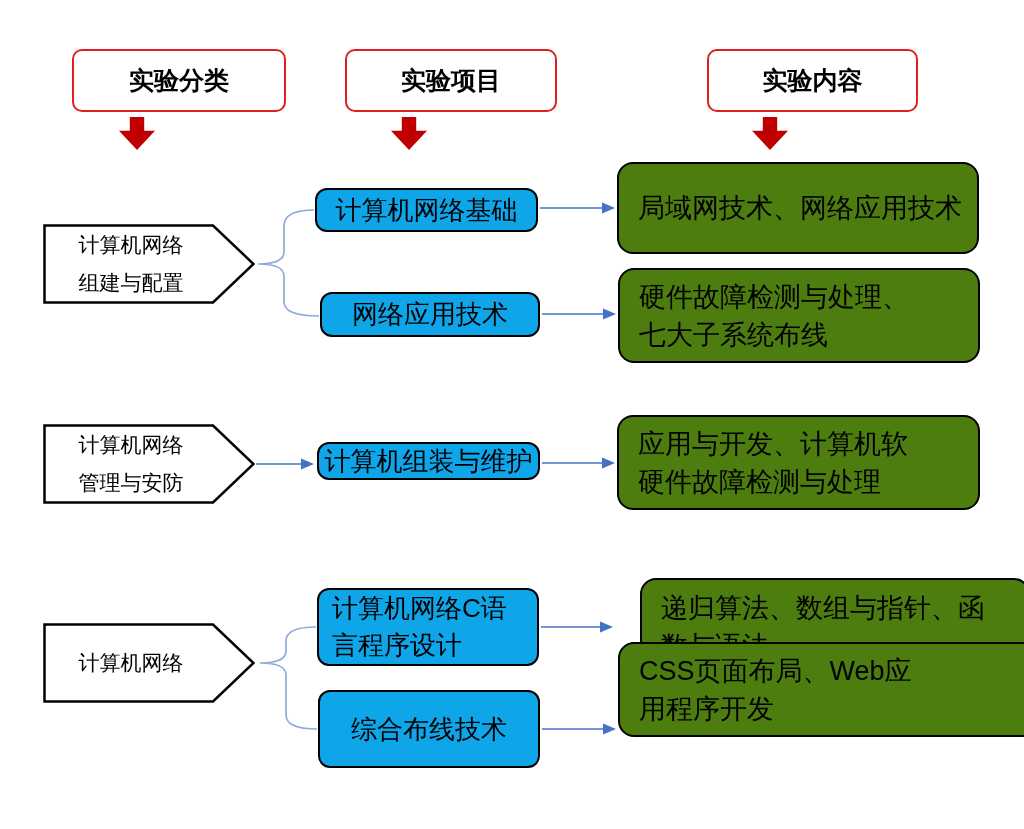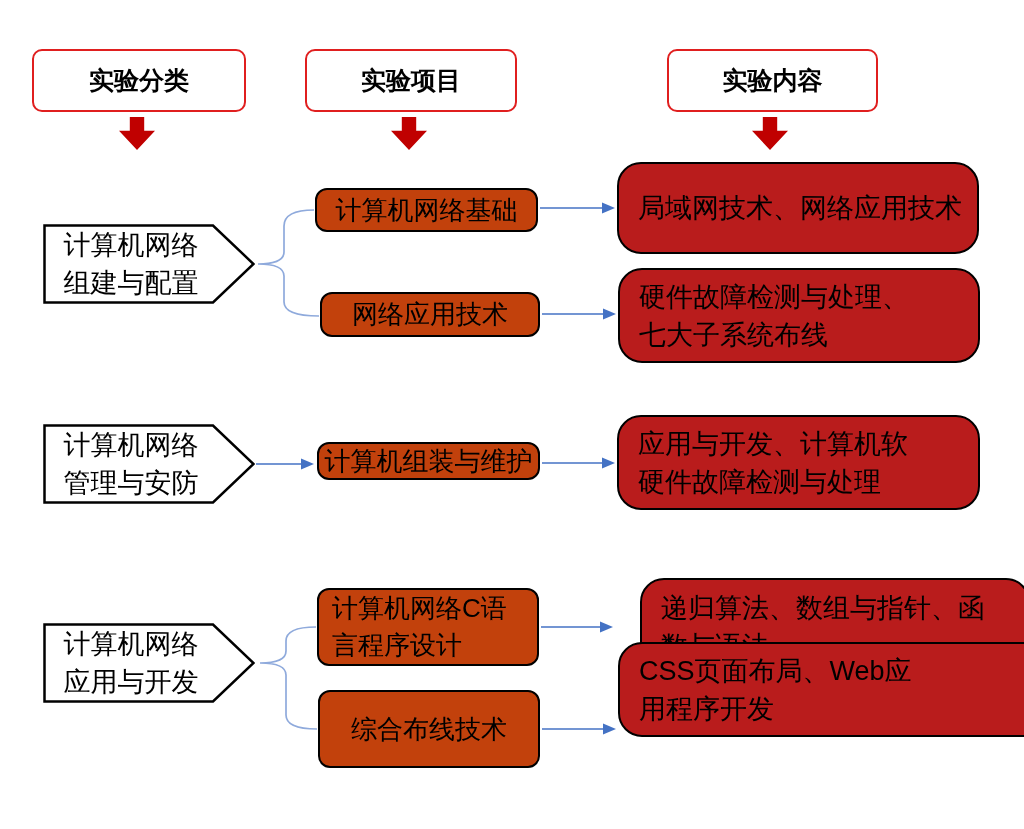--- a/index.html
+++ b/index.html
@@ -11,44 +11,44 @@
   }
   html,body{margin:0;padding:0;background:#ffffff;}
   .canvas{
     position:relative;width:1024px;height:829px;background:#ffffff;overflow:hidden;
     font-family:"Liberation Sans","DejaVu Sans",sans-serif;color:#000;
   }
   .layer{position:absolute;left:0;top:0;width:1024px;height:829px;pointer-events:none;}
   .hdr{
     position:absolute;border:2.5px solid var(--header_border);border-radius:10px;
     background:#fff;display:flex;align-items:center;justify-content:center;
-    font-weight:bold;font-size:25px;
+    font-weight:bold;font-size:25px;margin-left:40px;
   }
   .red-arrow{
     position:absolute;width:36px;height:33px;background:var(--arrow_red);
     -webkit-clip-path:polygon(30% 0,70% 0,70% 42%,100% 42%,50% 100%,0 42%,30% 42%);
     clip-path:polygon(30% 0,70% 0,70% 42%,100% 42%,50% 100%,0 42%,30% 42%);
   }
   .pent{position:absolute;width:212px;height:80px;}
   .pent svg{position:absolute;left:0;top:0;}
   .pent-poly{fill:#ffffff;stroke:var(--shape_border);stroke-width:2.5;stroke-linejoin:miter;}
   .pent-text{
     position:absolute;left:0;top:0;width:176px;height:80px;
     display:flex;flex-direction:column;align-items:center;justify-content:center;
-    font-size:27px;line-height:38px;text-align:center;
+    font-size:21px;line-height:38px;text-align:center;
   }
   .mbox{
-    position:absolute;border:2.5px solid var(--shape_border);border-radius:12px;background:#c2410c;
+    position:absolute;border:2.5px solid var(--shape_border);border-radius:12px;background:#0ea5e9;
     display:flex;flex-direction:column;justify-content:center;box-sizing:border-box;
     font-size:26px;line-height:37px;
   }
   .mbox.center{align-items:center;text-align:center;}
   .mbox.left{align-items:flex-start;text-align:left;padding-left:13px;padding-right:14px;}
   .rbox{
-    position:absolute;border:2.5px solid var(--shape_border);border-radius:24px;background:#b91c1c;
+    position:absolute;border:2.5px solid var(--shape_border);border-radius:16px;background:#4d7c0f;
     display:flex;flex-direction:column;justify-content:center;align-items:flex-start;
     box-sizing:border-box;padding-left:19px;padding-right:8px;
     font-size:27px;line-height:38px;text-align:left;
   }
   .line{display:block;}
   .conn-line{stroke:var(--connector_blue);stroke-width:1.7;fill:none;}
   .conn-head{fill:var(--connector_blue);stroke:none;}
   .brace{stroke:var(--brace_blue);stroke-width:1.7;fill:none;}
 </style>
 </head>
@@ -114,21 +114,20 @@
       <span class="line">管理与安防</span>
     </div>
   </div>
 
   <div class="pent" style="left:43px;top:623px">
     <svg width="212" height="80" viewBox="0 0 212 80">
       <polygon class="pent-poly" points="1.5,1.5 170,1.5 210.5,40 170,78.5 1.5,78.5"></polygon>
     </svg>
     <div class="pent-text">
       <span class="line">计算机网络</span>
-      <span class="line">应用与开发</span>
     </div>
   </div>
 
   <div class="mbox center" style="left:315px;top:188px;width:223px;height:44px">
     <span class="line">计算机网络基础</span>
   </div>
 
   <div class="mbox center" style="left:320px;top:292px;width:220px;height:45px">
     <span class="line">网络应用技术</span>
   </div>

